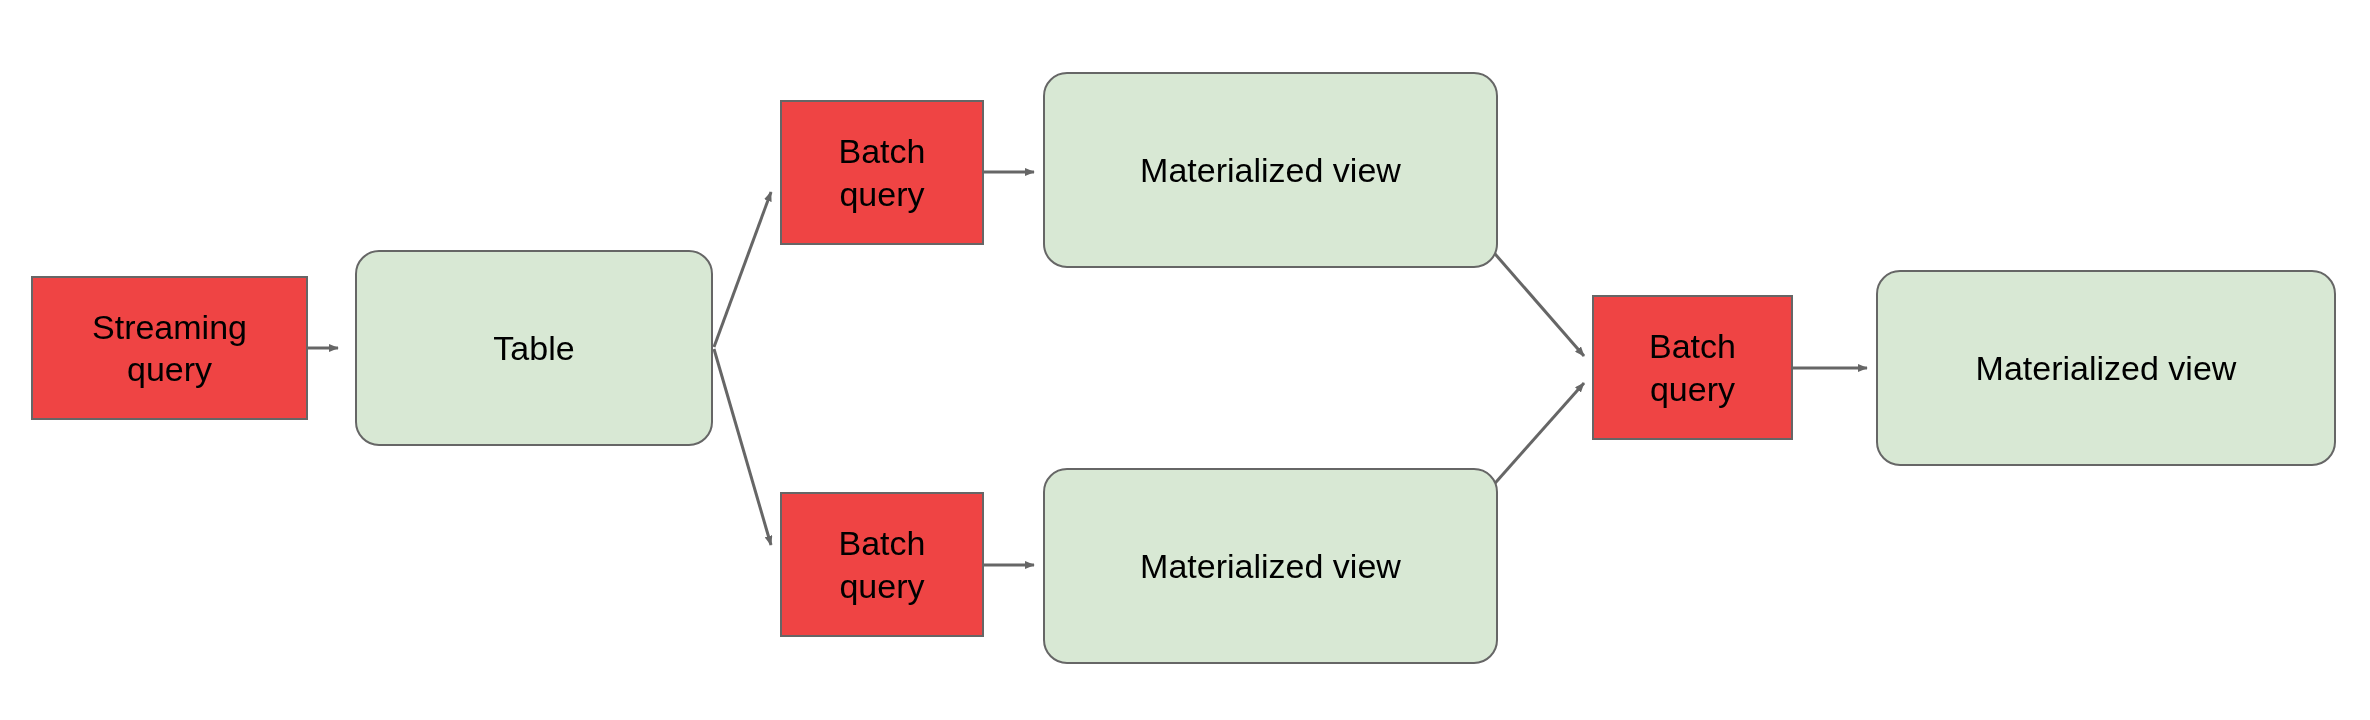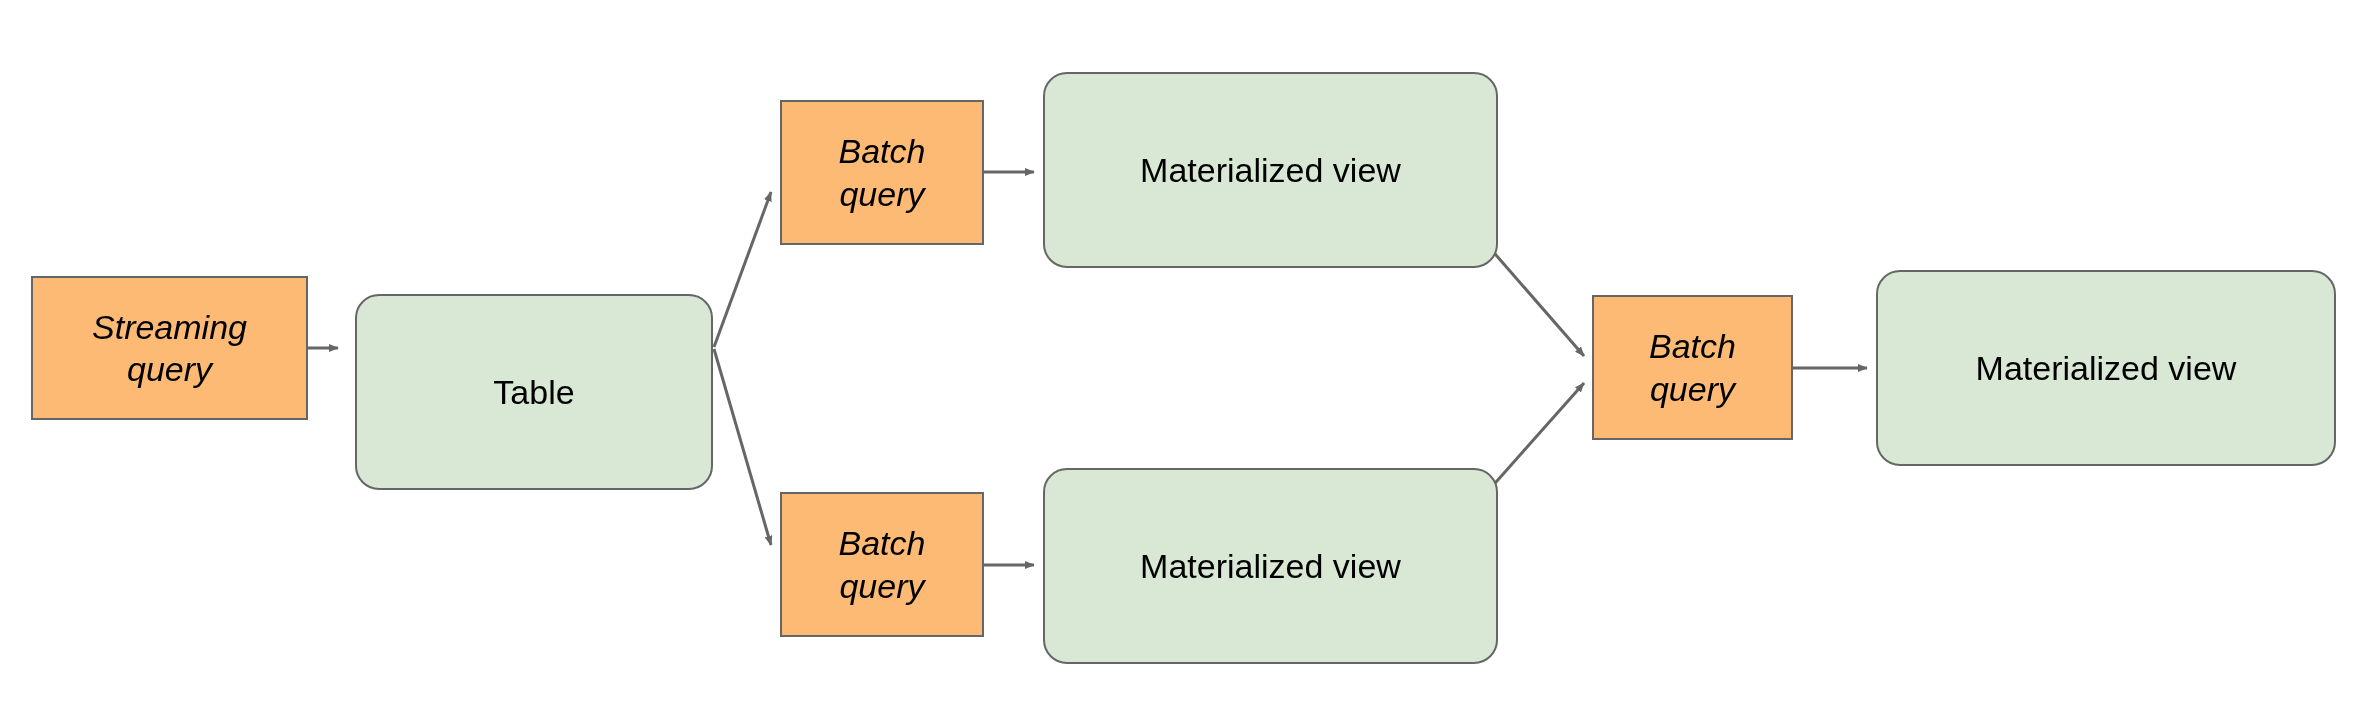--- a/index.html
+++ b/index.html
@@ -24,23 +24,22 @@
     text-align: center;
     border: 2px solid #666666;
     color: #000000;
     font-size: 34px;
     line-height: 1.25;
     font-family: "Liberation Sans", sans-serif;
     white-space: pre-line;
     user-select: none;
   }
   .node.proc {
-    background: #fdba74;
+    background: #ef4444;
     border-radius: 0;
-    font-style: italic;
   }
   .node.store {
     background: #d8e8d4;
     border-radius: 24px;
     align-items: center;
   }
   #edges {
     position: absolute;
     left: 0;
     top: 0;
@@ -92,21 +91,21 @@
     <g>
       <line x1="1793" y1="368" x2="1867" y2="368" stroke="#666666" stroke-width="3" marker-end="url(#arrowhead)"></line>
     </g>
   </svg>
 
   <div class="node proc" style="left:31px; top:276px; width:277px; height:144px;">
     <span>Streaming
 query</span>
   </div>
 
-  <div class="node store" style="left:355px; top:250px; width:358px; height:196px;margin-top:44px;">
+  <div class="node store" style="left:355px; top:250px; width:358px; height:196px;">
     <span>Table</span>
   </div>
 
   <div class="node proc" style="left:780px; top:100px; width:204px; height:145px;">
     <span>Batch
 query</span>
   </div>
 
   <div class="node store" style="left:1043px; top:72px; width:455px; height:196px;">
     <span>Materialized view</span>

